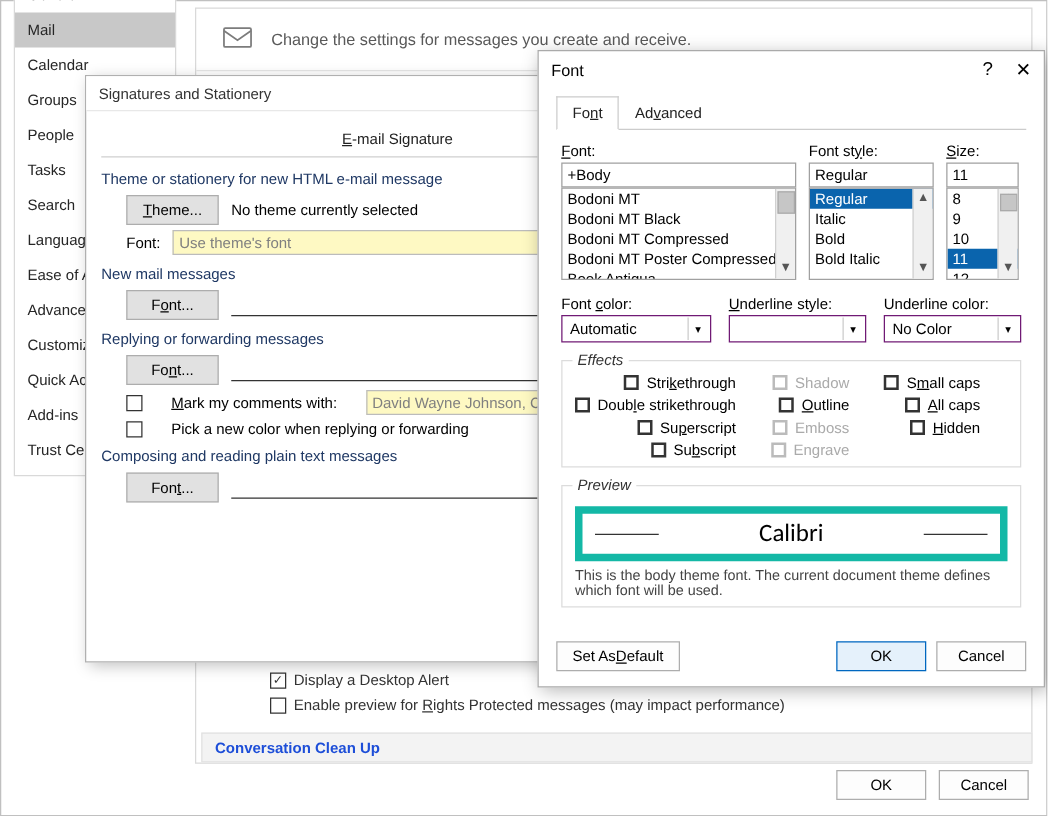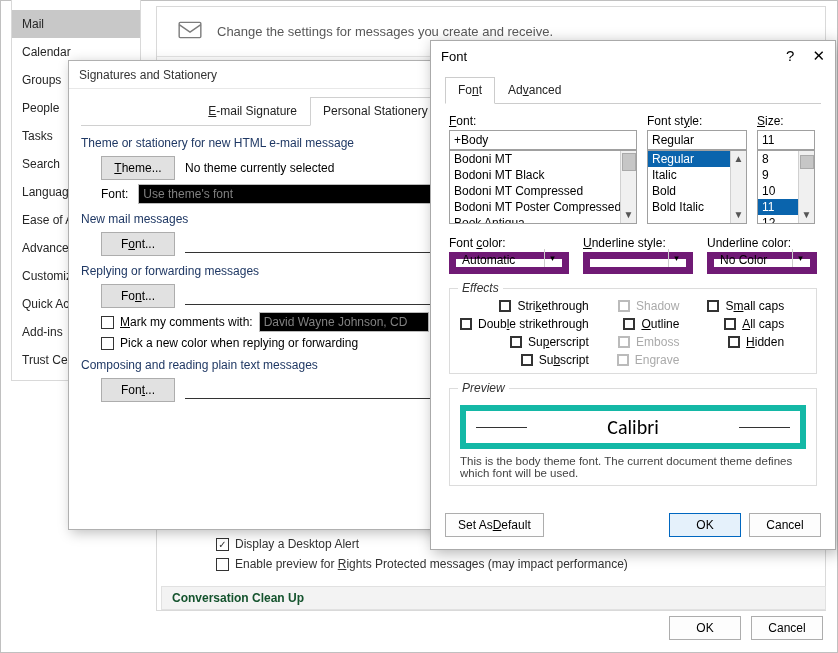--- a/index.html
+++ b/index.html
@@ -9,40 +9,40 @@
 .options-sidebar .cat { padding:7px 10px; color:#262626; border-bottom: none; white-space:nowrap; overflow:hidden;}
 .options-sidebar .cat.sel { background:#c8c8c8; }
 .options-main { position:absolute; left:155px; top:5px; width:670px; border:1px solid #d9d9d9; background:#fff; height:605px;}
 .options-header { display:flex; align-items:center; padding:10px 20px; border-bottom:1px solid #e5e5e5;}
 .envelope-icon svg { width:26px; height:26px; margin-right:14px; color:#7c7c7c;}
 .options-header span { color:#595959; font-size:13px;}
 .lower-stub {position:absolute; left:215px; top:536px; width:500px;}
 .lower-stub label { display:flex; align-items:center; gap:6px; margin-bottom:6px; color:#333;}
 .lower-stub .checkmark { display:inline-flex; width:13px; height:13px; border:1px solid #333; align-items:center; justify-content:center; font-size:10px; color:#333;}
 .lower-stub .no-check { display:inline-block; width:13px; height:13px; border:1px solid #333;}
-.lower-group { position:absolute; left:160px; top:585px; width:665px; padding:4px 10px; background:#f3f3f3; border:1px solid #e1e1e1; color:#14532d; font-weight:600; font-size:12px;}
+.lower-group { position:absolute; left:160px; top:585px; width:665px; padding:4px 10px; background:#f3f3f3; border:1px solid #e1e1e1; color:#1d4ed8; font-weight:600; font-size:12px;}
 .lower-buttons { position:absolute; right:14px; bottom:12px; display:flex; gap:10px;}
 .win-btn { min-width:72px; height:24px; border:1px solid #adadad; background:#fdfdfd; padding:0 12px; display:inline-flex; align-items:center; justify-content:center; cursor:default;}
 .win-btn.prim { border:1px solid #0067c0; background:#e5f1fb;}
 
 .stationery { position:absolute; left:68px; top:60px; width:500px; height:470px; background:#fff; border:1px solid #b0b0b0; box-shadow:3px 3px 12px rgba(0,0,0,0.25);}
 .title-bar { height:28px; background:#fff; display:flex; align-items:center; padding:0 10px; color:#333; border-bottom:1px solid #e8e8e8;}
 .stn-body { padding:8px 12px 12px; }
 .tabs { display:flex; border-bottom:1px solid #d0d0d0; margin-bottom:10px;justify-content:center;}
 .tab { padding:6px 12px 7px; margin-bottom:-1px; color:#222; border:1px solid transparent;}
 .tab.active { border:1px solid #d0d0d0; border-bottom:1px solid #fff; background:#fff;}
 .sect-label { color:#1f3864; margin:8px 0 6px; font-size:12px;}
 .sub-row { margin:4px 0 4px 20px; display:flex; align-items:center; gap:10px;}
 .underline-field { border:none; border-bottom:1px solid #333; height:18px; width:250px; background:transparent; }
 .gray-btn { min-width:74px; height:24px; border:1px solid #adadad; background:#e1e1e1; display:inline-flex; align-items:center; justify-content:center; padding:0 10px;}
 .text-in { height:20px; border:1px solid #bcbcbc; background:#fff; padding:0 4px; }
 .wide { flex:1; }
-.chk-row { display:flex; align-items:center; gap:6px; margin:4px 0 4px 20px;}
+.chk-row { display:flex; align-items:center; gap:23px; margin:4px 0 4px 20px;}
 .chk-box { width:13px; height:13px; border:1px solid #333; display:inline-block;}
-.disb-in { background:#000000; color:#808080;}
+.disb-in { background:#fef9c3; color:#808080;}
 
 .font-dialog { position:absolute; left:430px; top:40px; width:406px; height:510px; background:#fff; border:1px solid #aaa; box-shadow:3px 3px 14px rgba(0,0,0,0.3);}
 .fd-title { height:30px; display:flex; align-items:center; padding:0 10px; justify-content:space-between;}
 .fd-title .t-left{font-size:13px;}
 .fd-title .t-right{display:flex; gap:18px;}
 .fd-title .t-right span{font-family:sans-serif; font-size:15px;}
 .fd-tabs { display:flex; margin:6px 14px 0; border-bottom:1px solid #ccc;}
 .fd-tab { padding:5px 12px 6px; color:#222; border:1px solid transparent; margin-bottom:-1px;}
 .fd-tab.active{ border:1px solid #ccc; border-bottom-color:#fff; background:#fff;}
 .fd-body { padding:10px 18px 0;}
@@ -51,21 +51,21 @@
 .fd-col label{ margin-bottom:2px;}
 .fd-col .topin { height:20px; border:1px solid #a0a0a0; padding:0 4px; }
 .fd-list { border:1px solid #a0a0a0; margin-top:0; overflow:hidden; position:relative;}
 .fd-list .itm{ padding:1px 4px; white-space:nowrap;}
 .fd-list .itm.sel { background:#0a64ad; color:#fff;}
 .scroll-stub { position:absolute; right:0; top:0; width:16px; height:100%; background:#f0f0f0; border-left:1px solid #d0d0d0; display:flex; flex-direction:column; justify-content:space-between; align-items:center;}
 .arrow { font-size:10px; color:#555; line-height:16px;}
 .thumb { width:14px; background:#c6c6c6; border:1px solid #aaa;}
 
 .fd-row2 { display:flex; gap:14px; margin-top:12px;}
-.drop { height:22px; border:7px solid #701a75; display:flex; align-items:flex-end; justify-content:space-between; padding:0 2px 0 6px;}
+.drop { height:22px; border:1px solid #701a75; display:flex; align-items:center; justify-content:space-between; padding:0 2px 0 6px;}
 .drop .dd-arrow { width:16px; height:18px; border-left:1px solid #ccc; display:flex; align-items:center; justify-content:center; font-size:9px;}
 .group-box { border:1px solid #dcdcdc; position:relative; margin-top:14px; padding:10px 10px 6px;}
 .group-box .legend{ position:absolute; top:-8px; left:8px; background:#fff; padding:0 4px; color:#333;font-style:italic;}
 .fx-grid { display:flex; gap:28px;}
 .fx-col { display:flex; flex-direction:column; gap:4px;align-items:flex-end;}
 .fx-item { display:flex; align-items:center; gap:6px;}
 .fx-item .sqr { width:12px; height:12px; border:2px solid #333; display:inline-block;}
 .fx-item.dis .sqr{ border-color:#bbb;}
 .fx-item.dis span{ color:#aaa;}
 .preview-box { border:6px solid #14b8a6; height:44px; display:flex; align-items:center; justify-content:center; margin-top:4px;}
@@ -122,21 +122,20 @@
     <div class="win-btn">OK</div>
     <div class="win-btn">Cancel</div>
   </div>
 </div>
 
 <div class="stationery">
   <div class="title-bar">Signatures and Stationery</div>
   <div class="stn-body">
     <div class="tabs">
       <div class="tab"><u class="accel">E</u>-mail Signature</div>
-      <div class="tab active">Personal Stationery</div>
     </div>
     <div class="sect-label">Theme or stationery for new HTML e-mail message</div>
     <div class="sub-row">
       <div class="gray-btn"><u class="accel">T</u>heme...</div>
       <span>No theme currently selected</span>
     </div>
     <div class="sub-row">
       <span>Font:</span>
       <input class="text-in disb-in wide" readonly="" value="Use theme's font" style="">
     </div>

